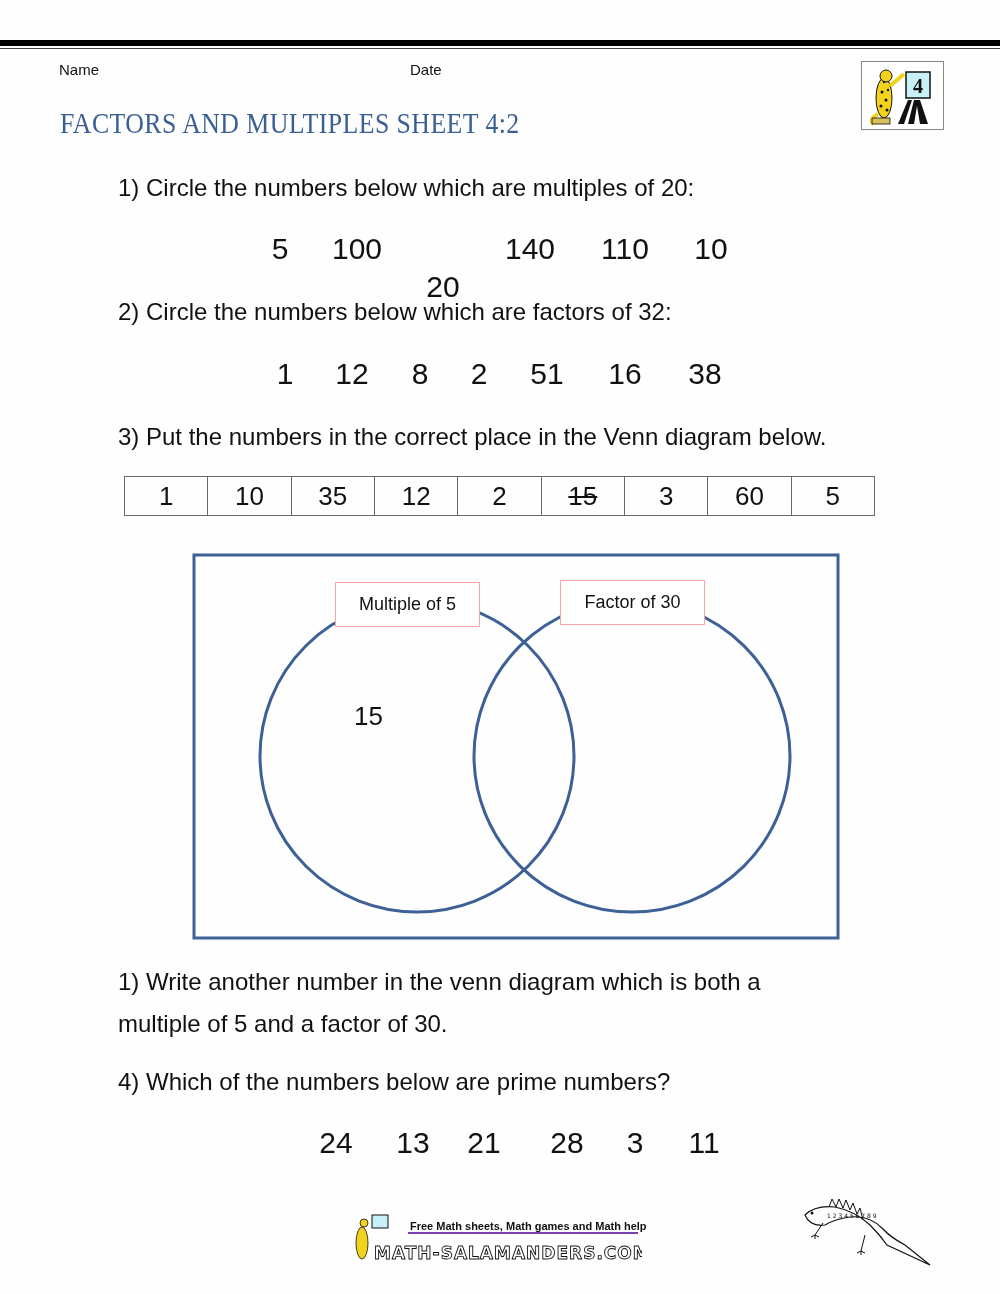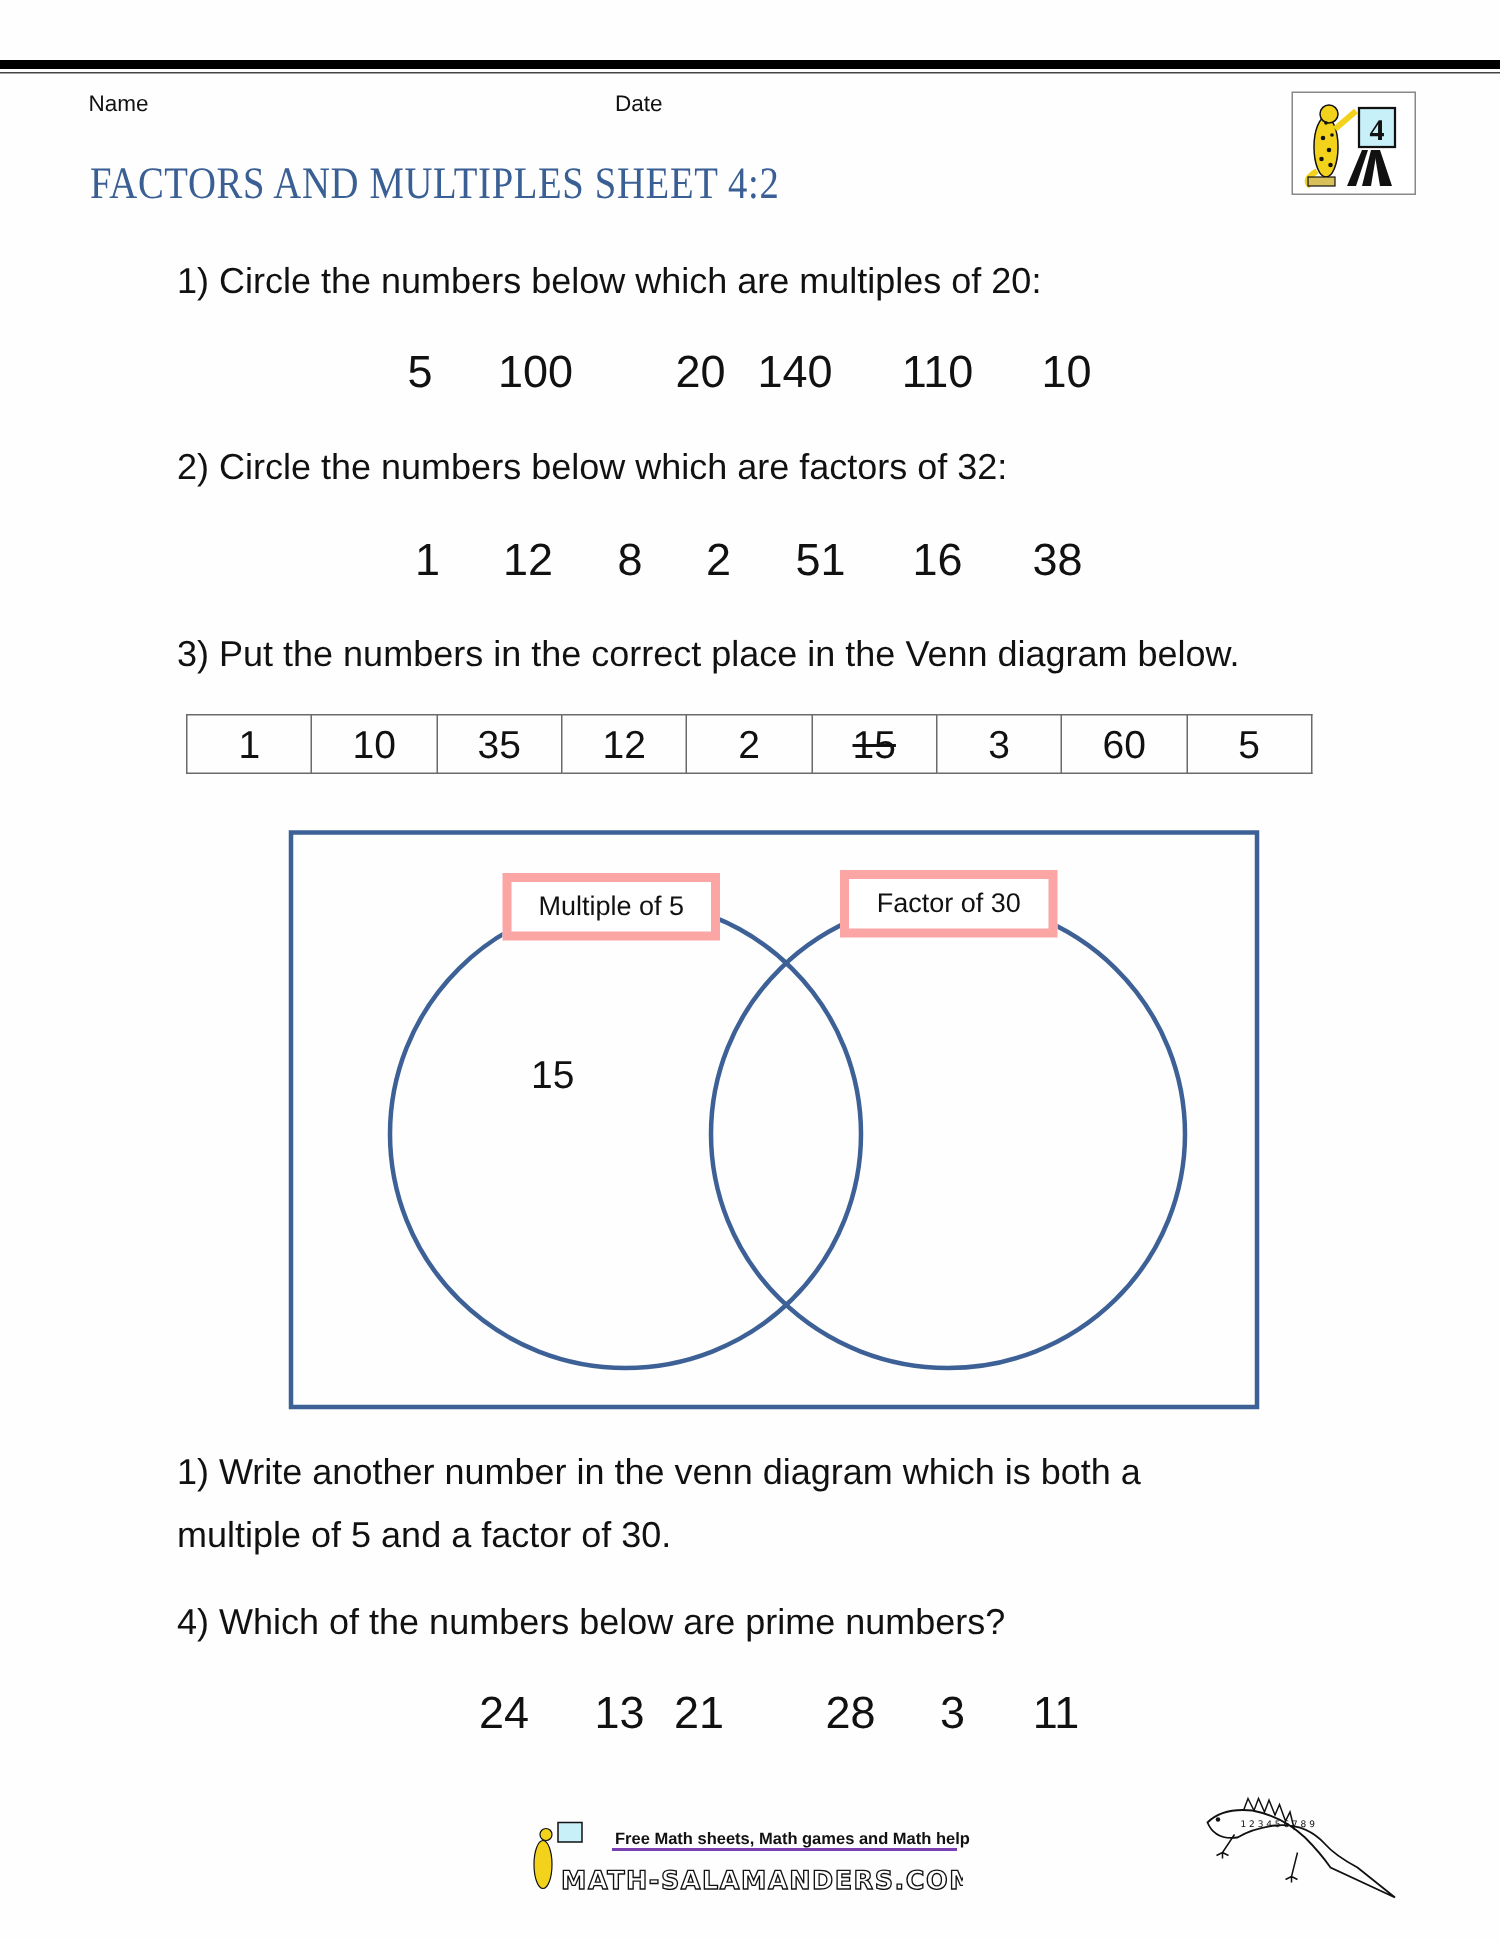--- a/index.html
+++ b/index.html
@@ -27,21 +27,21 @@
     .num-table {
       position: absolute; left: 124px; top: 476px; width: 751px; height: 40px;
       border-collapse: collapse; table-layout: fixed;
     }
     .num-table td {
       border: 1px solid #6a6a6a; text-align: center; font-size: 26px; padding: 0; height: 38px;
     }
     .num-table td.struck { text-decoration: line-through; }
     .venn-svg { position: absolute; left: 0; top: 0; }
     .venn-label {
-      position: absolute; background: #fff; border: 6px solid #fca5a5; font-size: 18px;
+      position: absolute; background: #fff; border: 1px solid #fca5a5; font-size: 18px;
       box-sizing: border-box; display: flex; align-items: center; justify-content: center;
     }
     .venn-entry { position: absolute; font-size: 26px; }
     .footer-logo { position: absolute; left: 352px; top: 1213px; width: 290px; height: 52px; }
     .footer-tag { position: absolute; left: 410px; top: 1220px; font-size: 11px; font-weight: bold; color: #111; }
   </style>
 </head>
 <body>
 
 <div class="top-rule"></div>
@@ -73,21 +73,21 @@
     <circle cx="22" cy="20" r="1.2" fill="#111"></circle>
       <circle cx="26" cy="28" r="1.2" fill="#111"></circle>
     <rect x="10" y="56" width="18" height="6" fill="#d8c05a" stroke="#111" stroke-width="0.8"></rect>
   </svg>
 </div>
 
 <div class="q" style="top:174px;">1) Circle the numbers below which are multiples of 20:</div>
 <div class="nums" style="left:0; top:232px; width:1000px; height:36px;">
   <span style="left:280px;">5</span>
   <span style="left:357px;">100</span>
-  <span style="left:467px;">20</span>
+  <span style="left:443px;margin-top:38px;">20</span>
   <span style="left:530px;">140</span>
   <span style="left:625px;">110</span>
   <span style="left:711px;">10</span>
 </div>
 
 <div class="q" style="top:298px;">2) Circle the numbers below which are factors of 32:</div>
 <div class="nums" style="left:0; top:357px; width:1000px; height:36px;">
   <span style="left:285px;">1</span>
   <span style="left:352px;">12</span>
   <span style="left:420px;">8</span>
@@ -123,21 +123,21 @@
 <div class="venn-label" style="left:560px; top:580px; width:145px; height:45px;">Factor of 30</div>
 <div class="venn-entry" style="left:354px; top:701px;">15</div>
 
 <div class="q" style="top:968px;">1) Write another number in the venn diagram which is both a</div>
 <div class="q" style="top:1010px;">multiple of 5 and a factor of 30.</div>
 
 <div class="q" style="top:1068px;">4) Which of the numbers below are prime numbers?</div>
 <div class="nums" style="left:0; top:1126px; width:1000px; height:36px;margin-left:20px;">
   <span style="left:316px;">24</span>
   <span style="left:393px;">13</span>
-  <span style="left:446px;">21</span>
+  <span style="left:464px;">21</span>
   <span style="left:547px;">28</span>
   <span style="left:615px;">3</span>
   <span style="left:684px;">11</span>
 </div>
 
 <svg style="position:absolute; left:795px; top:1185px;" width="140" height="85" viewBox="0 0 140 85">
   <path d="M10,30 Q20,20 40,22 Q60,26 75,40 Q85,50 92,60 L135,80 L110,60 Q95,52 88,44 Q75,30 55,32 Q40,34 30,40 Q15,42 10,30 Z" fill="none" stroke="#111" stroke-width="1.2"></path>
   <path d="M34,22 l3,-8 l4,8 l3,-8 l4,9 l3,-8 l4,10 l3,-7 l4,11 l3,-6 l3,12" fill="none" stroke="#111" stroke-width="1"></path>
   <circle cx="17" cy="28" r="1.5" fill="#111"></circle>
   <path d="M28,38 L20,50 M20,50 l-4,2 M20,50 l0,4 M20,50 l4,2" stroke="#111" stroke-width="1" fill="none"></path>

